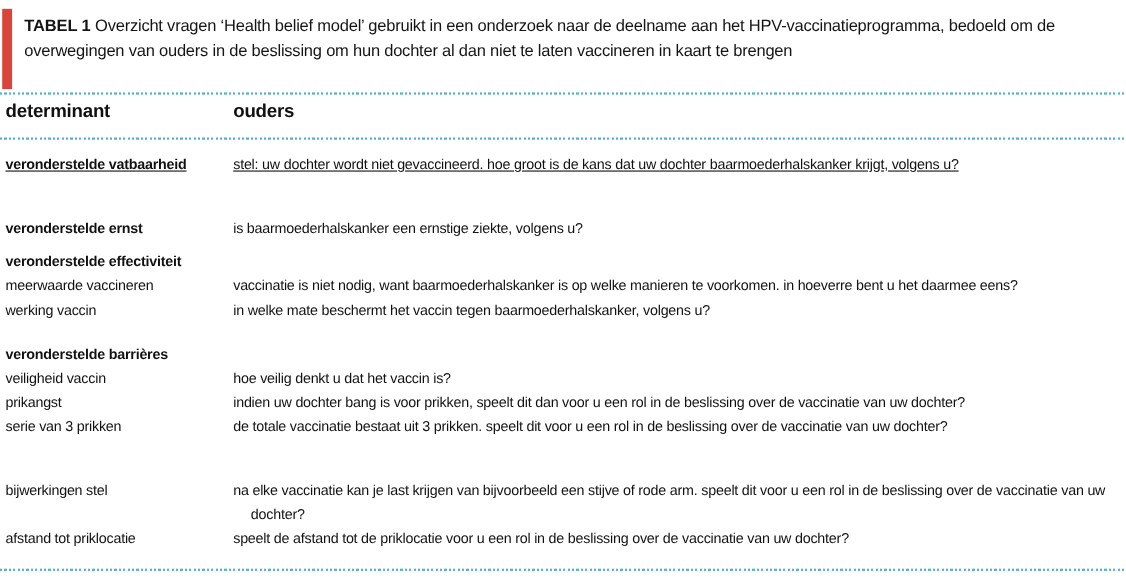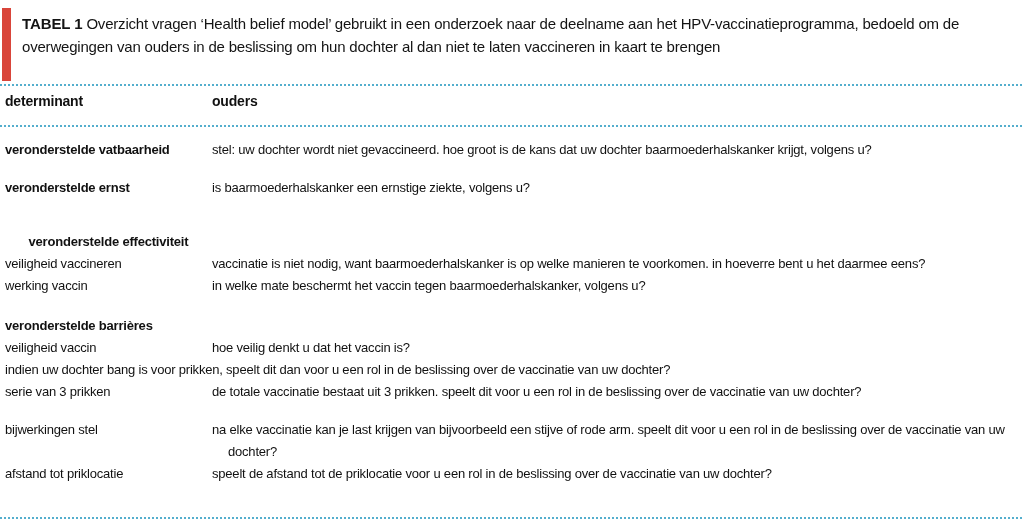--- a/index.html
+++ b/index.html
@@ -48,25 +48,25 @@
     left: 0; top: 127px;
     width: 1024px;
     font-size: 13px;
     line-height: 22px;
   }
   .row { display: flex; padding-left: 5px; }
   .col-det { flex: 0 0 207px; }
   .col-vraag { flex: 1 1 auto; max-width: 808px; padding-left: 16px; text-indent: -16px; }
   .bold { font-weight: 700; } 
   .gap-sm { margin-top: 18px; }
-  .gap-md { margin-top: 32px; text-align: center; }
-  .gap-lg { margin-top: 16px; }
-  .first  { margin-top: 12px; }
+  .gap-md { margin-top: 8px; }
+  .gap-lg { margin-top: 36px; }
+  .first  { margin-top: 12px; text-decoration: underline; }
 
-  .hdr-wrap { position: absolute; left: 0; top: 90px; width: 1024px; line-height: 22px; font-size: 14px; }
+  .hdr-wrap { position: absolute; left: 0; top: 90px; width: 1024px; line-height: 22px; font-size: 17px; }
 </style>
 </head>
 <body>
 
 <div class="page">
 
   <div class="accent-bar"></div>
 
   <div class="caption">
     <b>TABEL 1</b>
@@ -95,41 +95,42 @@
       <div class="col-det bold">veronderstelde ernst</div>
       <div class="col-vraag">is baarmoederhalskanker een ernstige ziekte, volgens u?</div>
     </div>
 
     <div class="row gap-md">
       <div class="col-det bold">veronderstelde effectiviteit</div>
       <div class="col-vraag"></div>
     </div>
 
     <div class="row">
-      <div class="col-det">veiligheid vaccineren</div>
+      <div class="col-det">meerwaarde vaccineren</div>
       <div class="col-vraag">vaccinatie is niet nodig, want baarmoederhalskanker is op welke manieren te voorkomen. in hoeverre bent u het daarmee eens?</div>
     </div>
 
     <div class="row">
       <div class="col-det">werking vaccin</div>
       <div class="col-vraag">in welke mate beschermt het vaccin tegen baarmoederhalskanker, volgens u?</div>
     </div>
 
     <div class="row gap-sm">
       <div class="col-det bold">veronderstelde barrières</div>
       <div class="col-vraag"></div>
     </div>
 
     <div class="row">
       <div class="col-det">veiligheid vaccin</div>
       <div class="col-vraag">hoe veilig denkt u dat het vaccin is?</div>
     </div>
 
 
     <div class="row">
+      <div class="col-det">prikangst</div>
       <div class="col-vraag">indien uw dochter bang is voor prikken, speelt dit dan voor u een rol in de beslissing over de vaccinatie van uw dochter?</div>
     </div>
 
     <div class="row">
       <div class="col-det">serie van 3 prikken</div>
       <div class="col-vraag">de totale vaccinatie bestaat uit 3 prikken. speelt dit voor u een rol in de beslissing over de vaccinatie van uw dochter?</div>
     </div>
 
     <div class="row gap-lg">
       <div class="col-det">bijwerkingen stel</div>

